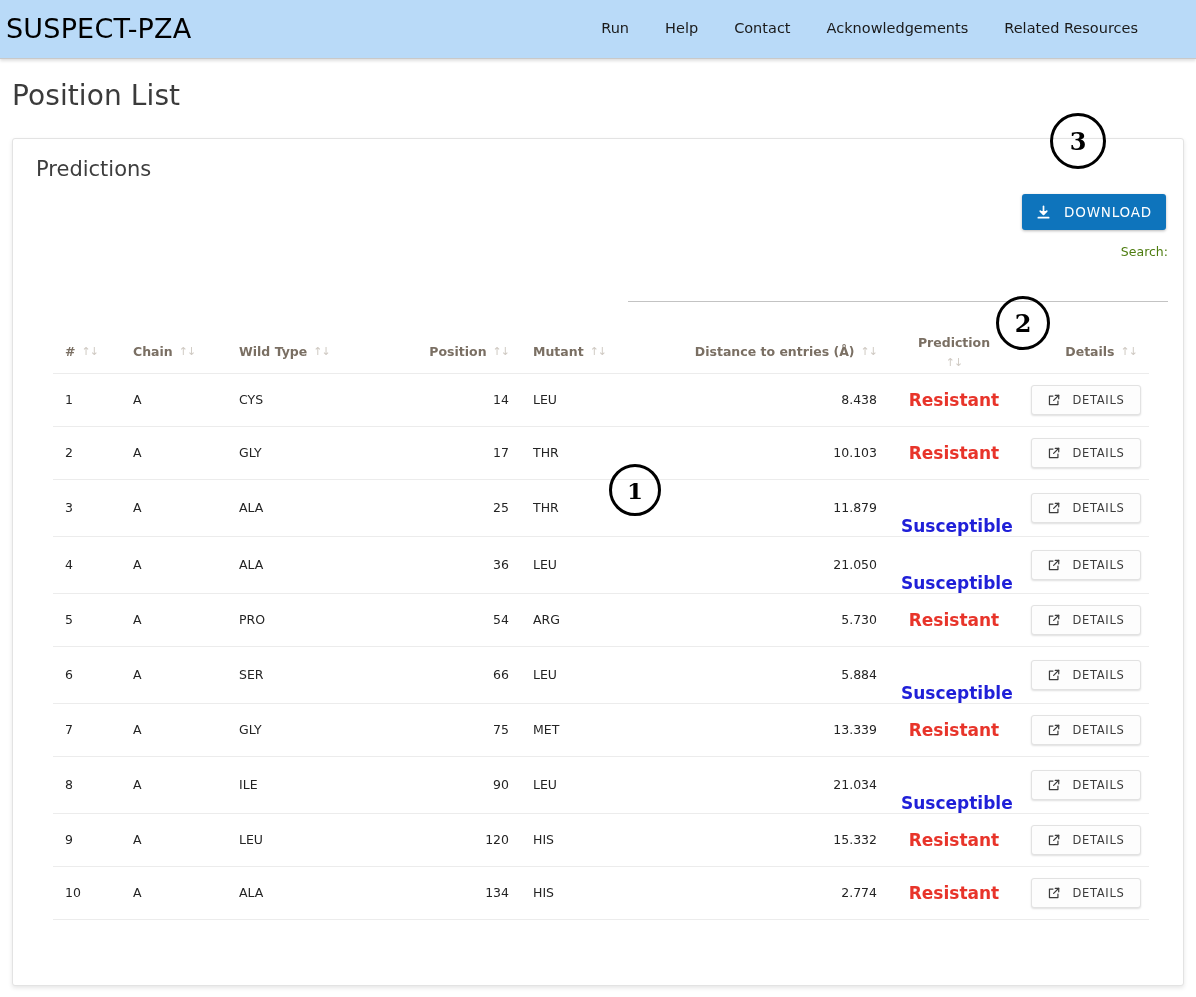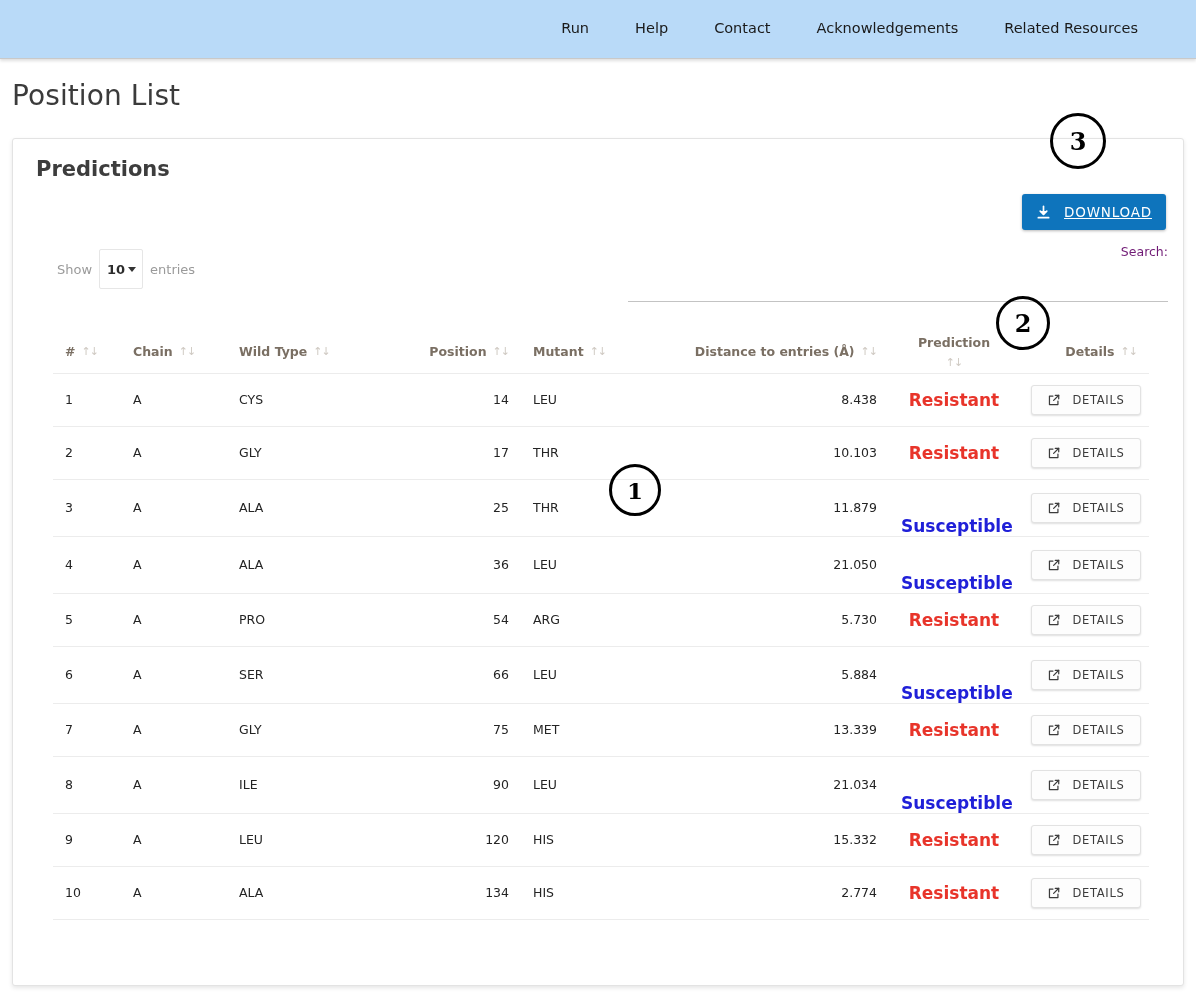--- a/index.html
+++ b/index.html
@@ -20,21 +20,21 @@
     box-shadow: 0 2px 3px rgba(0,0,0,0.13);
   }
   .brand {
     position: absolute; left: 6px; top: 13px;
     font-size: 27px; color: #000000;
     font-weight: 400; letter-spacing: 0.2px;
     white-space: nowrap;
   }
   .navlinks {
     position: absolute; right: 58px; top: 20px;
-    display: flex; align-items: center; gap: 46px;
+    display: flex; align-items: center; gap: 36px;
   }
   .navlink {
     font-size: 14.5px; color: #1a1a1a;
     text-decoration: none; white-space: nowrap;
     cursor: pointer;
   }
 
   
   .page-title {
     position: absolute; left: 12px; top: 79px;
@@ -46,36 +46,36 @@
   .card {
     position: absolute; left: 12px; top: 138px;
     width: 1172px; height: 848px;
     background: #ffffff;
     border: 1px solid #e3e3e3;
     border-radius: 3px;
     box-shadow: 0 2px 4px rgba(0,0,0,0.10);
   }
   .card-title {
     position: absolute; left: 23px; top: 18px;
-    font-size: 21px; color: #3d3d3d; font-weight: 700;
+    font-size: 21px; color: #3d3d3d; font-weight: 400;
   }
 
   
   .download-btn {
     position: absolute; left: 1009px; top: 55px;
     width: 144px; height: 36px;
     background: #0e74bc; color: #ffffff;
     border: none; border-radius: 3px;
     display: flex; align-items: center; justify-content: center;
     gap: 13px; cursor: pointer;
     box-shadow: 0 1px 3px rgba(0,0,0,0.28);
     font-family: inherit;
   }
   .download-btn .lbl {
-    font-size: 13.5px; letter-spacing: 0.8px; font-weight: 400; text-decoration: underline;
+    font-size: 13.5px; letter-spacing: 0.8px; font-weight: 400;
   }
   .dl-icon { width: 15px; height: 15px; display: block; }
 
   
   .length-menu {
     position: absolute; left: 40px; top: 110px;
     display: flex; align-items: center;
     font-size: 13px; color: #9a9a9a;
   }
   .length-menu .lm-txt { padding: 0 4px; }
@@ -100,21 +100,21 @@
     border-top: 5px solid #333;
   }
 
   
   .search-filter {
     position: absolute; left: 615px; top: 105px;
     width: 540px; height: 58px;
   }
   .search-label {
     position: absolute; right: 0; top: 0;
-    font-size: 12.5px; color: #701a75;
+    font-size: 12.5px; color: #4d7c0f;
   }
   .search-input {
     position: absolute; left: 0; bottom: 0;
     width: 540px; height: 26px;
     border: none; border-bottom: 1px solid #c3c3c3;
     background: transparent; outline: none;
     font-family: inherit; font-size: 13px; color: #333;
   }
 
   
@@ -181,20 +181,21 @@
     z-index: 50;
   }
   #anno-1 { left: 609px; top: 464px; width: 52px; height: 52px; font-size: 23px; }
   #anno-2 { left: 996px; top: 296px; width: 54px; height: 54px; font-size: 24px; }
   #anno-3 { left: 1050px; top: 113px; width: 56px; height: 56px; font-size: 24px; }
 </style>
 </head>
 <body>
 
 <div class="navbar">
+  <div class="brand">SUSPECT-PZA</div>
   <div class="navlinks">
     <a class="navlink">Run</a>
     <a class="navlink">Help</a>
     <a class="navlink">Contact</a>
     <a class="navlink">Acknowledgements</a>
     <a class="navlink">Related Resources</a>
   </div>
 </div>
 
 <div class="page-title">Position List</div>
@@ -207,28 +208,20 @@
     <span>
       <svg class="dl-icon" viewBox="0 0 16 16" fill="none" stroke="#ffffff" stroke-width="1.8" stroke-linecap="round" stroke-linejoin="round">
         <path d="M8 1.5 V9.5"></path>
         <path d="M4.5 6.5 L8 10 L11.5 6.5" fill="#ffffff" stroke="#ffffff"></path>
         <path d="M2.5 13.5 H13.5"></path>
       </svg>
     </span>
     <span class="lbl">DOWNLOAD</span>
   </button>
 
-  <div class="length-menu">
-    <span class="lm-txt">Show</span>
-    <div class="select-box">
-      <span class="sel-val">10</span>
-      <span class="caret"></span>
-    </div>
-    <span class="lm-txt">entries</span>
-  </div>
 
   <div class="search-filter">
     <span class="search-label">Search:</span>
     <input class="search-input" type="text" placeholder="" style="">
   </div>
 
   <div class="table-wrap">
     <table class="dt">
       <colgroup>
         <col style="width:68px">

